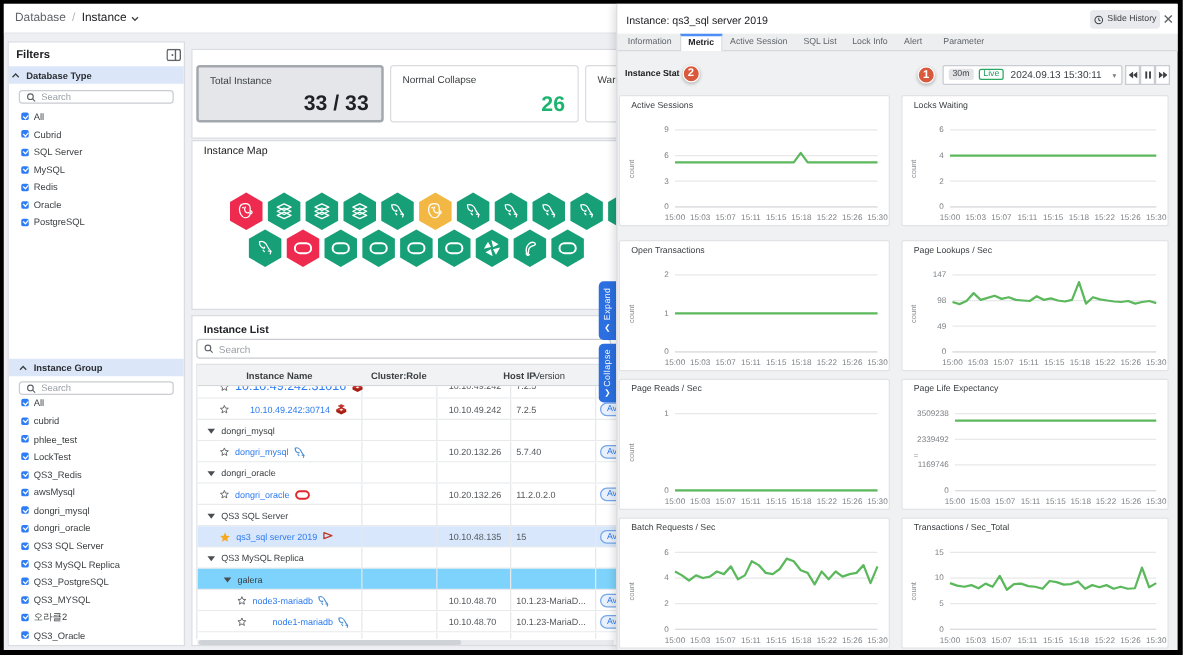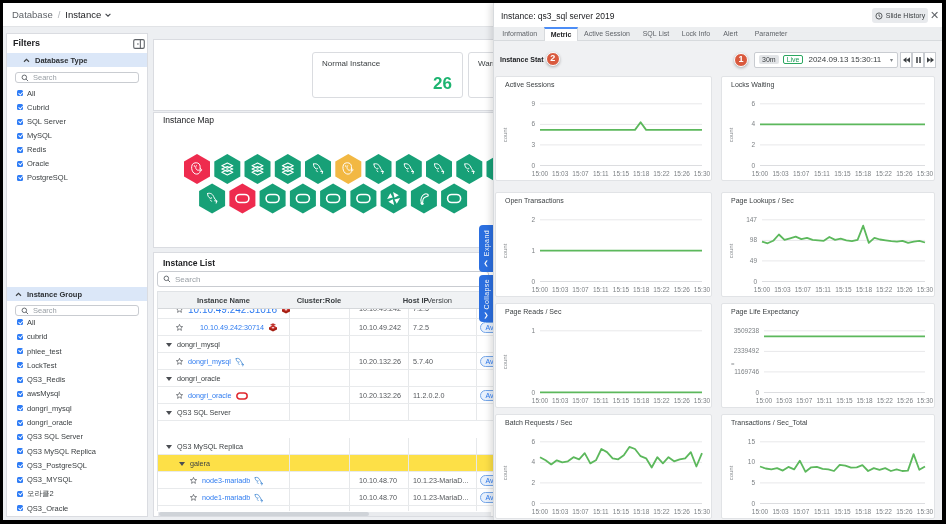--- a/index.html
+++ b/index.html
@@ -19,21 +19,21 @@
         <path d="M2 3.5 L5 6.5 L8 3.5" fill="none" stroke="#44474c" stroke-width="1.4"></path>
       </svg>
     </div>
 <div class="panel" style="left:3px;top:30px;width:142px;height:484px"></div>
 <div style="position:absolute;left:10px;top:35px;font-size:9px;font-weight:bold;color:#202124">Filters</div>
 <svg width="12" height="10" viewBox="0 0 13 11" style="position:absolute;left:130px;top:36px">
       <rect x="0.7" y="0.7" width="11.6" height="9.6" rx="1.5" fill="none" stroke="#5f6368" stroke-width="1.2"></rect>
       <line x1="8" y1="0.7" x2="8" y2="10.3" stroke="#5f6368" stroke-width="1.2"></line>
       <circle cx="5.3" cy="5.5" r="0.9" fill="#5f6368"></circle>
     </svg>
-<div class="secthead" style="left:4px;top:50.4px;width:140px;height:14px;padding-left:16px"><svg width="7" height="5" viewBox="0 0 8 6" style="margin-right:5px">
+<div class="secthead" style="left:4px;top:50.4px;width:140px;height:14px;padding-left:2px"><svg width="7" height="5" viewBox="0 0 8 6" style="margin-right:5px">
         <path d="M1 4.5 L4 1.5 L7 4.5" fill="none" stroke="#3c4043" stroke-width="1.3"></path>
       </svg>Database Type</div>
 <div style="position:absolute;left:12px;top:69px;width:124px;height:11px;background:#fff;border:1px solid #c9ccd1;border-radius:3px;display:flex;align-items:center;padding-left:5px;color:#9aa0a6;font-size:7.5px"><svg width="8" height="8" viewBox="0 0 12 12" style="margin-right:4px">
         <circle cx="5" cy="5" r="3.4" fill="none" stroke="#5f6368" stroke-width="1.4"></circle>
         <line x1="7.6" y1="7.6" x2="10.6" y2="10.6" stroke="#5f6368" stroke-width="1.4"></line>
       </svg>Search</div>
 <div style="position:absolute;left:14px;top:85.9px;height:9px;display:flex;align-items:center;font-size:7.5px;color:#3c4043">
       <span class="cb"></span>
       <span style="margin-left:4px;white-space:nowrap">All</span>
     </div>
@@ -118,22 +118,26 @@
     </div>
 <div style="position:absolute;left:14px;top:486.5px;height:9px;display:flex;align-items:center;font-size:7.5px;color:#3c4043">
       <span class="cb"></span>
       <span style="margin-left:4px;white-space:nowrap">오라클2</span>
     </div>
 <div style="position:absolute;left:14px;top:500.79999999999995px;height:9px;display:flex;align-items:center;font-size:7.5px;color:#3c4043">
       <span class="cb"></span>
       <span style="margin-left:4px;white-space:nowrap">QS3_Oracle</span>
     </div>
 <div class="panel" style="left:150px;top:36px;width:782px;height:72px"></div>
+<div style="position:absolute;left:154px;top:49px;width:150px;height:46px;background:#e4e6e9;border:2px solid #a2a8ae;border-radius:3px">
+      <div style="position:absolute;left:9px;top:6px;font-size:8px;color:#3c4043">Total Instance</div>
+      <div style="position:absolute;right:10px;bottom:3px;font-size:17px;font-weight:bold;color:#1f2126">33 / 33</div>
+    </div>
 <div style="position:absolute;left:309px;top:49px;width:151px;height:46px;background:#fff;border:1px solid #dadce0;border-radius:3px">
-      <div style="position:absolute;left:9px;top:6px;font-size:8px;color:#3c4043">Normal Instance</div>
+      <div style="position:absolute;left:9px;top:6px;font-size:8px;color:#3c4043">Normal Collapse</div>
       <div style="position:absolute;right:10px;bottom:3px;font-size:17px;font-weight:bold;color:#1db470">26</div>
     </div>
 <div style="position:absolute;left:465px;top:49px;width:150px;height:46px;background:#fff;border:1px solid #dadce0;border-radius:3px">
       <div style="position:absolute;left:9px;top:6px;font-size:8px;color:#3c4043">Warning Instance</div>
       <div style="position:absolute;right:10px;bottom:3px;font-size:17px;font-weight:bold;color:#f0a62d">5</div>
     </div>
 <div class="panel" style="left:150px;top:109px;width:782px;height:136px"></div>
 <div style="position:absolute;left:160px;top:112px;font-size:8.5px;font-weight:normal;color:#202124">Instance Map</div>
 <svg width="780" height="134" style="position:absolute;left:151px;top:110px">
       <polygon points="43,41 56,48.5 56,63.5 43,71 30,63.5 30,48.5" fill="#ee2b4e"></polygon>
@@ -369,31 +373,51 @@
 <div style="position:absolute;left:0;top:112px;width:370px;height:17px;background:#fff;border-bottom:1px solid #e8eaec;overflow:hidden">
 <div style="position:absolute;left:131px;top:0;width:1px;height:17px;background:#e6e8ea"></div>
 <div style="position:absolute;left:191px;top:0;width:1px;height:17px;background:#e6e8ea"></div>
 <div style="position:absolute;left:250px;top:0;width:1px;height:17px;background:#e6e8ea"></div>
 <div style="position:absolute;left:318px;top:0;width:1px;height:17px;background:#e6e8ea"></div>
 <div style="position:absolute;left:8px;top:0px;height:17px;display:flex;align-items:center;font-size:7.2px;color:#3c4043">
           <span style="display:inline-block;width:0;height:0;border-left:3.5px solid transparent;border-right:3.5px solid transparent;border-top:4.5px solid #4a4d52;flex:none"></span>
           <span style="margin-left:5px;white-space:nowrap">QS3 SQL Server</span>
         </div>
 </div>
+<div style="position:absolute;left:0;top:129px;width:370px;height:17px;background:#d8e7fb;border-bottom:1px solid #e8eaec;overflow:hidden">
+<div style="position:absolute;left:131px;top:0;width:1px;height:17px;background:#e6e8ea"></div>
+<div style="position:absolute;left:191px;top:0;width:1px;height:17px;background:#e6e8ea"></div>
+<div style="position:absolute;left:250px;top:0;width:1px;height:17px;background:#e6e8ea"></div>
+<div style="position:absolute;left:318px;top:0;width:1px;height:17px;background:#e6e8ea"></div>
+<div style="position:absolute;left:17px;top:0px;height:17px;display:flex;align-items:center;font-size:7.2px">
+          <svg width="10" height="10" viewBox="0 0 24 24" style="flex:none">
+            <path d="M12 2.6l2.7 6.1 6.7.6-5.1 4.4 1.5 6.5L12 16.8 6.2 20.2 7.7 13.7 2.6 9.3l6.7-.6z" fill="#f6a821"></path>
+          </svg>
+          <span style="margin-left:4px;color:#2e7bf0;white-space:nowrap">qs3_sql server 2019</span>
+          <span style="margin-left:4px;display:flex;align-items:center">
+            <svg width="9" height="9" viewBox="0 0 12 11" style="flex:none">
+              <path d="M1.5 1 L10 4.2 L1.5 7.4 Z" fill="none" stroke="#c0392b" stroke-width="1.4" stroke-linejoin="round"></path>
+            </svg>
+          </span>
+        </div>
+<div style="position:absolute;left:201px;top:0px;height:17px;line-height:17px;font-size:7.2px;color:#55585c">10.10.48.135</div>
+<div style="position:absolute;left:255px;top:0px;height:17px;line-height:17px;font-size:7.2px;color:#55585c;width:66px;overflow:hidden;white-space:nowrap">15</div>
+<div style="position:absolute;left:322px;top:2.5px;width:44px;height:11px;border:1px solid #76a7e9;background:#e8f1fd;border-radius:6px;font-size:7px;color:#2e7bf0;text-align:left;padding-left:4.5px;line-height:10px">Availab</div>
+</div>
 <div style="position:absolute;left:0;top:146px;width:370px;height:17px;background:#fff;border-bottom:1px solid #e8eaec;overflow:hidden">
 <div style="position:absolute;left:131px;top:0;width:1px;height:17px;background:#e6e8ea"></div>
 <div style="position:absolute;left:191px;top:0;width:1px;height:17px;background:#e6e8ea"></div>
 <div style="position:absolute;left:250px;top:0;width:1px;height:17px;background:#e6e8ea"></div>
 <div style="position:absolute;left:318px;top:0;width:1px;height:17px;background:#e6e8ea"></div>
 <div style="position:absolute;left:8px;top:0px;height:17px;display:flex;align-items:center;font-size:7.2px;color:#3c4043">
           <span style="display:inline-block;width:0;height:0;border-left:3.5px solid transparent;border-right:3.5px solid transparent;border-top:4.5px solid #4a4d52;flex:none"></span>
           <span style="margin-left:5px;white-space:nowrap">QS3 MySQL Replica</span>
         </div>
 </div>
-<div style="position:absolute;left:0;top:163px;width:370px;height:17px;background:#fde047;border-bottom:1px solid #e8eaec;overflow:hidden">
+<div style="position:absolute;left:0;top:163px;width:370px;height:17px;background:#7dd3fc;border-bottom:1px solid #e8eaec;overflow:hidden">
 <div style="position:absolute;left:131px;top:0;width:1px;height:17px;background:#e6e8ea"></div>
 <div style="position:absolute;left:191px;top:0;width:1px;height:17px;background:#e6e8ea"></div>
 <div style="position:absolute;left:250px;top:0;width:1px;height:17px;background:#e6e8ea"></div>
 <div style="position:absolute;left:318px;top:0;width:1px;height:17px;background:#e6e8ea"></div>
 <div style="position:absolute;left:21px;top:0px;height:17px;display:flex;align-items:center;font-size:7.2px;color:#3c4043">
           <span style="display:inline-block;width:0;height:0;border-left:3.5px solid transparent;border-right:3.5px solid transparent;border-top:4.5px solid #4a4d52;flex:none"></span>
           <span style="margin-left:5px;white-space:nowrap">galera</span>
         </div>
 </div>
 <div style="position:absolute;left:0;top:180px;width:370px;height:17px;background:#fff;border-bottom:1px solid #e8eaec;overflow:hidden">
@@ -423,21 +447,21 @@
 </div>
 <div style="position:absolute;left:0;top:197px;width:370px;height:17px;background:#fff;border-bottom:1px solid #e8eaec;overflow:hidden">
 <div style="position:absolute;left:131px;top:0;width:1px;height:17px;background:#e6e8ea"></div>
 <div style="position:absolute;left:191px;top:0;width:1px;height:17px;background:#e6e8ea"></div>
 <div style="position:absolute;left:250px;top:0;width:1px;height:17px;background:#e6e8ea"></div>
 <div style="position:absolute;left:318px;top:0;width:1px;height:17px;background:#e6e8ea"></div>
 <div style="position:absolute;left:31px;top:0px;height:17px;display:flex;align-items:center;font-size:7.2px">
           <svg width="9" height="9" viewBox="0 0 24 24" style="flex:none">
             <path d="M12 3.6l2.4 5.6 6 .5-4.6 4 1.4 5.9L12 16.4 6.8 19.6 8.2 13.7 3.6 9.7l6-.5z" fill="none" stroke="#5f6368" stroke-width="2"></path>
           </svg>
-          <span style="margin-left:4px;color:#2e7bf0;white-space:nowrap">node1-mariadb</span>
+          <span style="margin-left:20px;color:#2e7bf0;white-space:nowrap">node1-mariadb</span>
           <span style="margin-left:4px;display:flex;align-items:center">
             <svg width="10" height="10" viewBox="-6 -7 13 13" style="flex:none">
               <g stroke="#4d8fd6" fill="none" stroke-width="1.1" stroke-linecap="round">
                 <path d="M -4.5,-5 C -2,-6 0.5,-4.5 1.5,-2 C 2.4,0.2 3.6,1.4 4.6,2.6"></path>
                 <path d="M -4.5,-5 C -4.6,-2.8 -3.6,-1 -1.8,-0.2 C -1,0.2 -0.2,0 -0.6,-0.8"></path>
                 <path d="M 4.6,2.6 L 2.6,2.3 M 4.6,2.6 L 4.1,4.6"></path>
                 <path d="M -1.6,1.6 L -0.6,2.8"></path>
               </g>
             </svg>
           </span>

